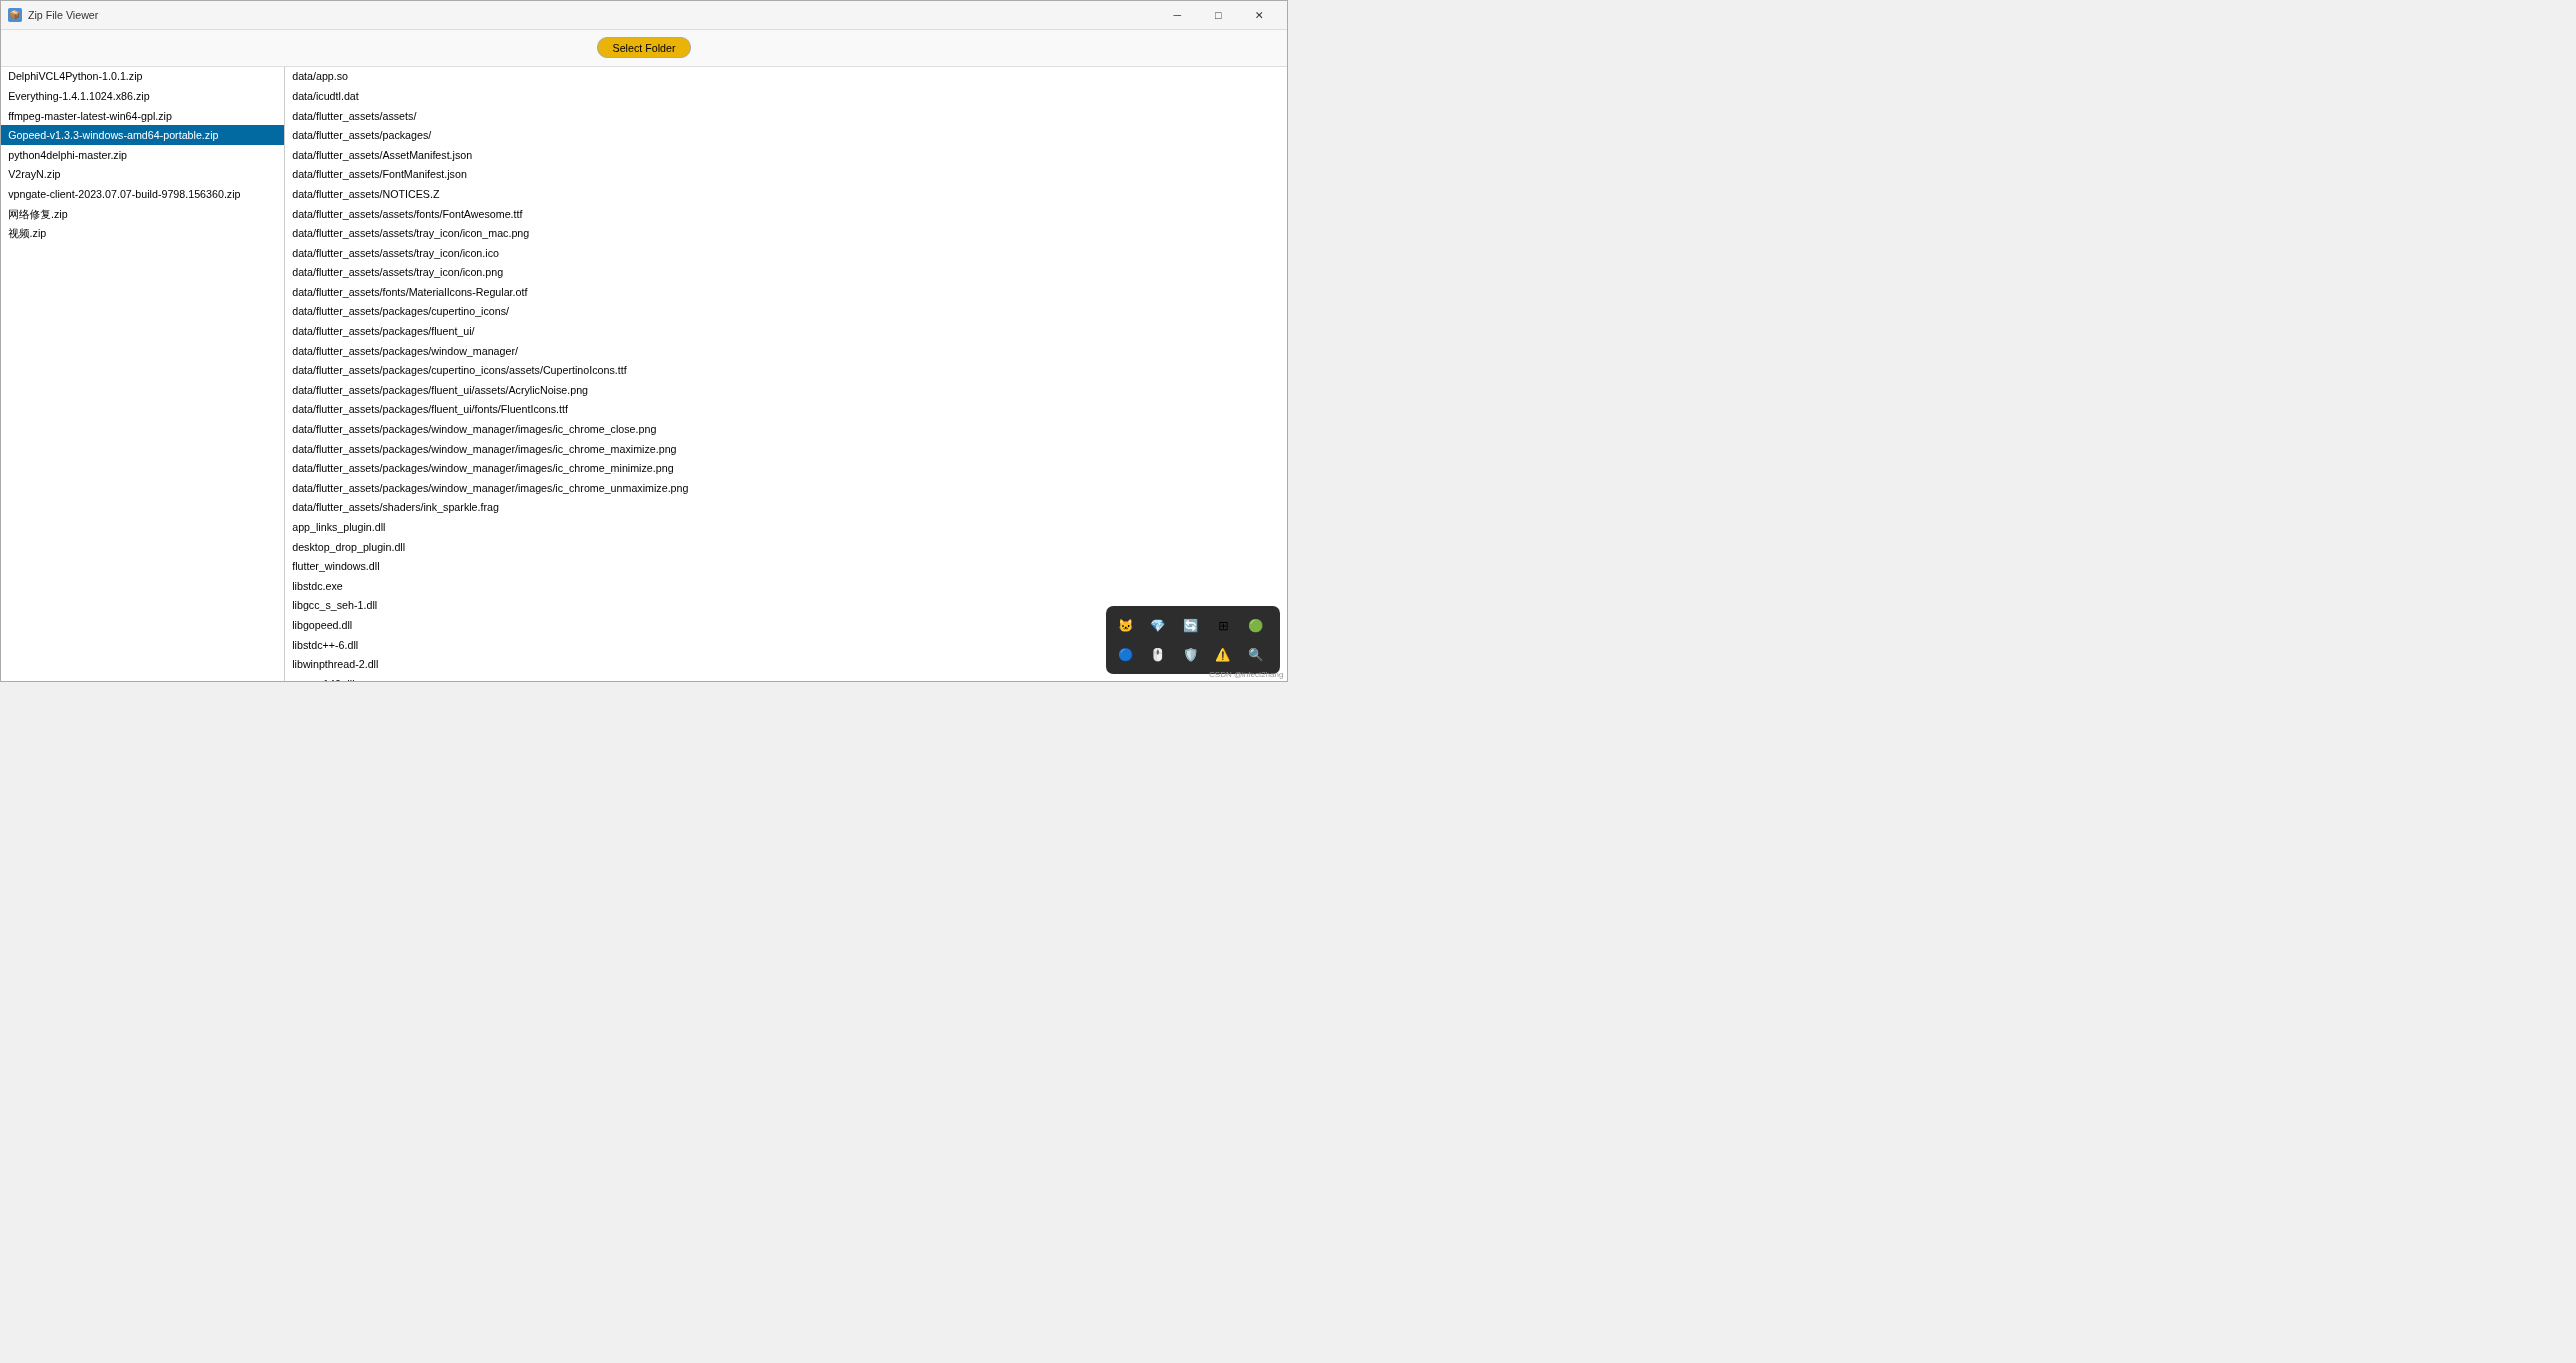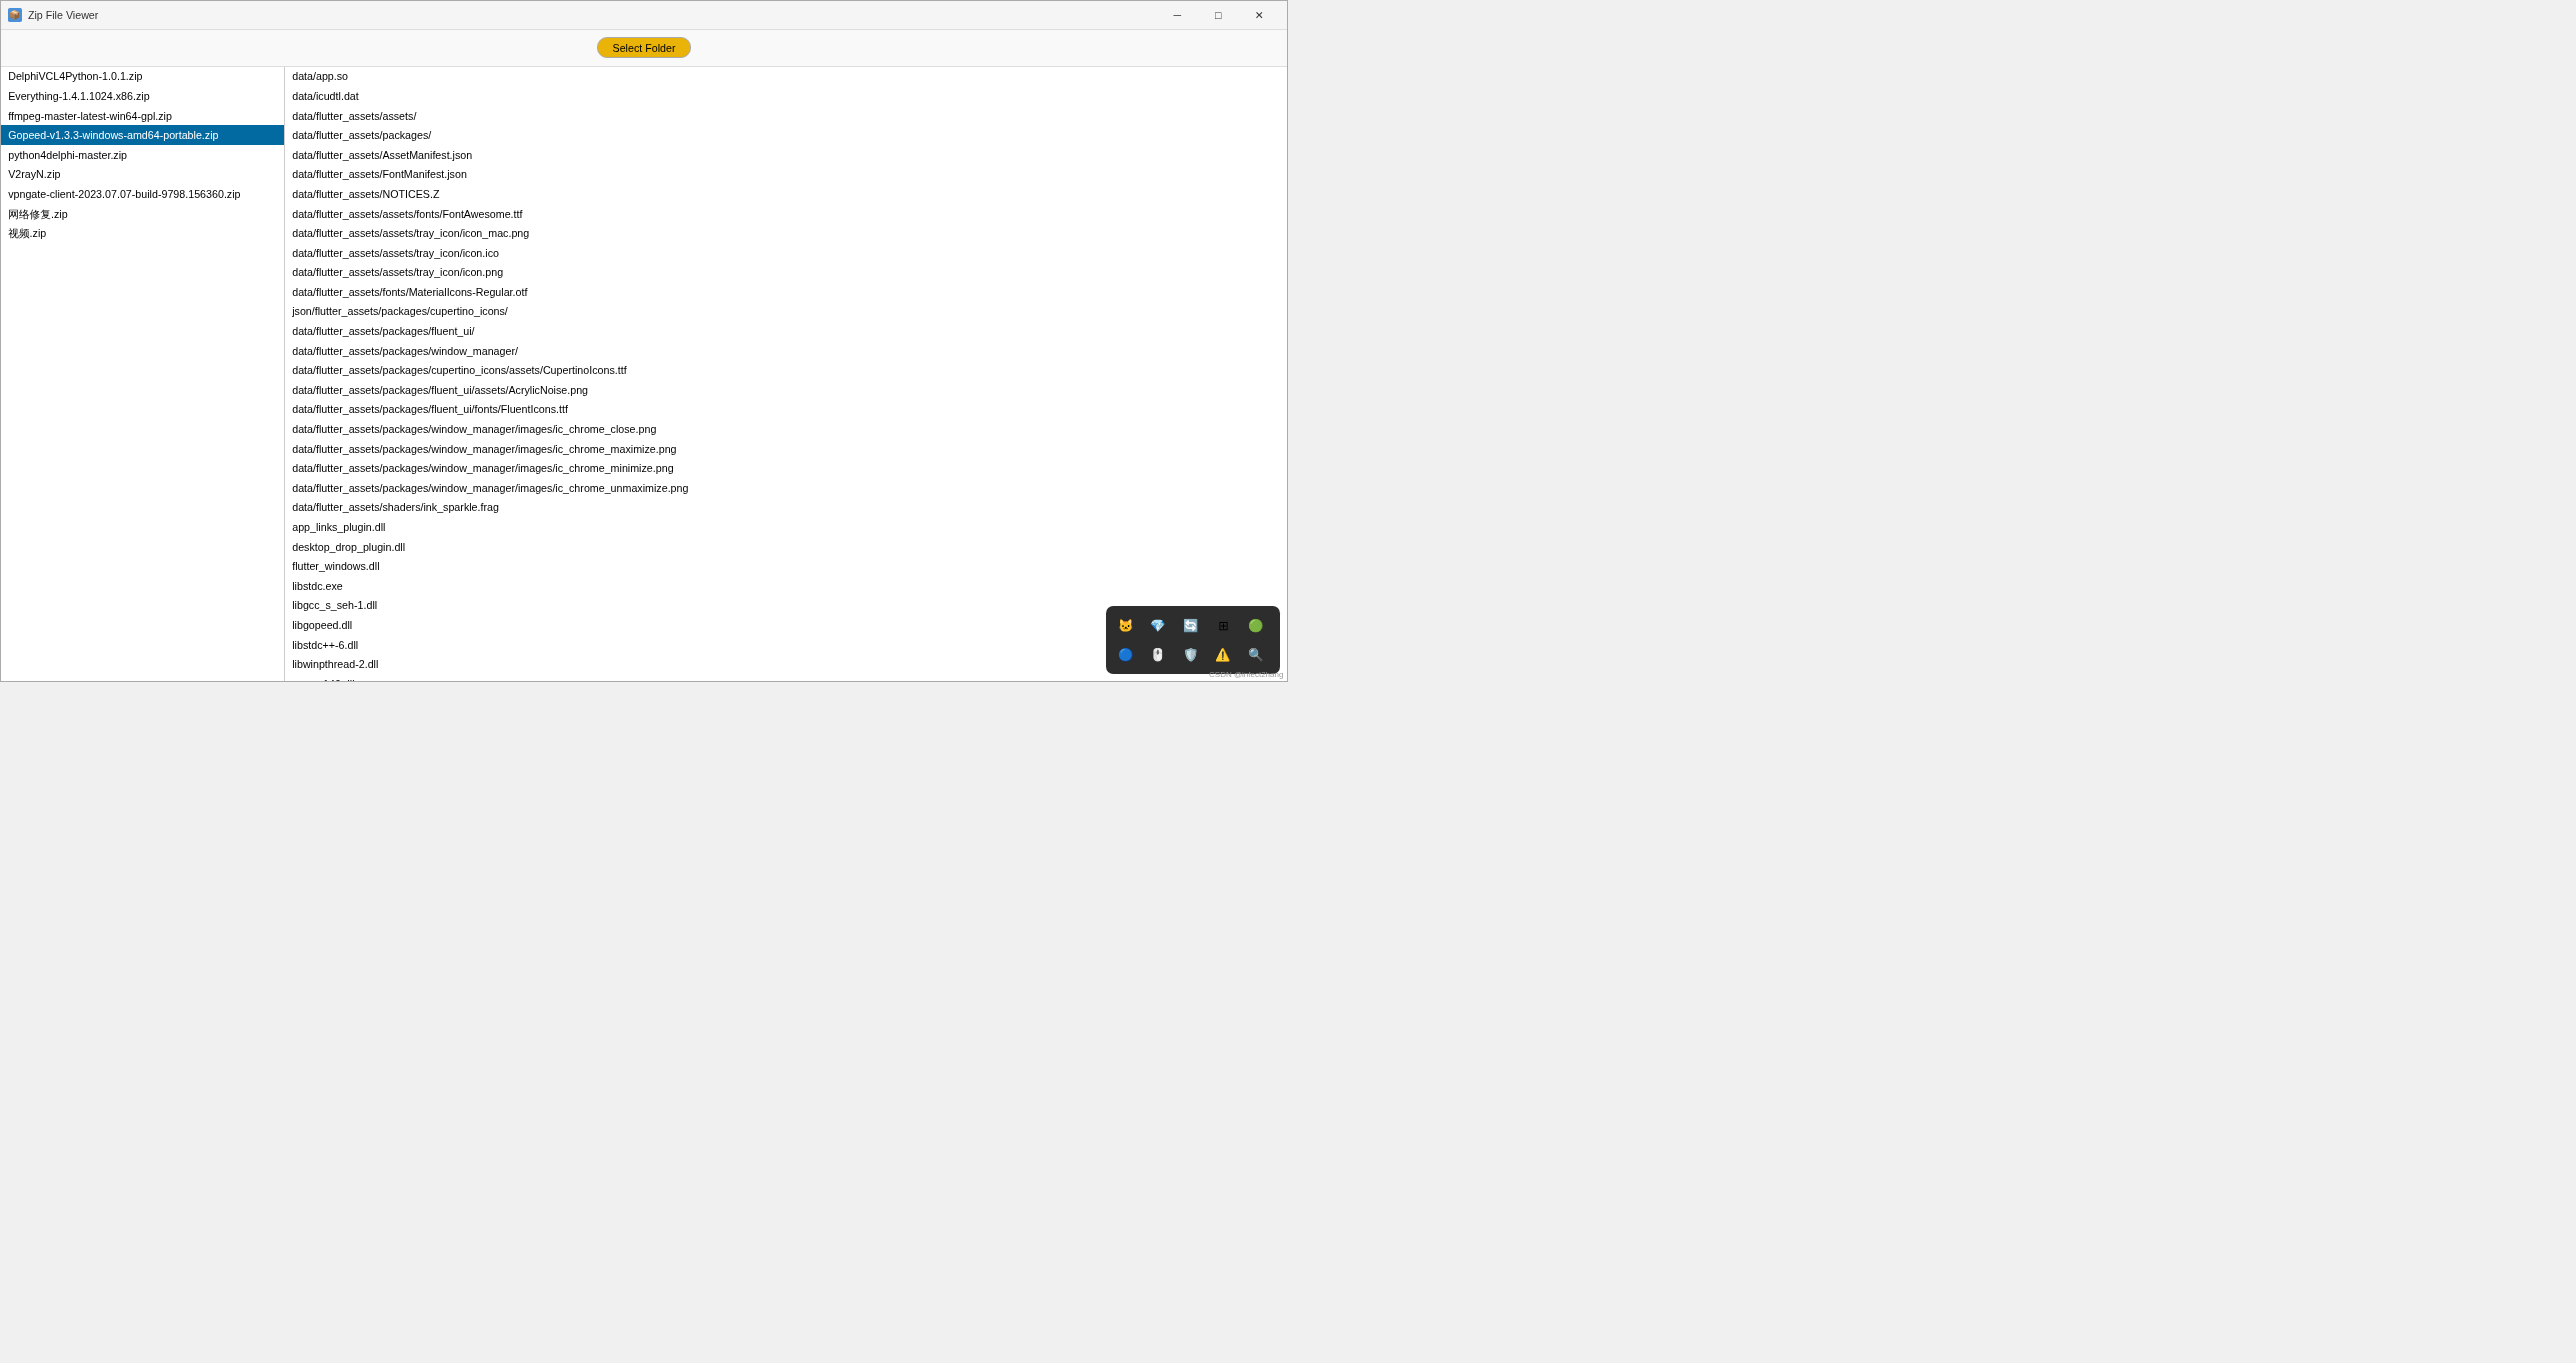--- a/index.html
+++ b/index.html
@@ -190,21 +190,21 @@
         <div class="file-item">data/flutter_assets/assets/</div>
         <div class="file-item">data/flutter_assets/packages/</div>
         <div class="file-item">data/flutter_assets/AssetManifest.json</div>
         <div class="file-item">data/flutter_assets/FontManifest.json</div>
         <div class="file-item">data/flutter_assets/NOTICES.Z</div>
         <div class="file-item">data/flutter_assets/assets/fonts/FontAwesome.ttf</div>
         <div class="file-item">data/flutter_assets/assets/tray_icon/icon_mac.png</div>
         <div class="file-item">data/flutter_assets/assets/tray_icon/icon.ico</div>
         <div class="file-item">data/flutter_assets/assets/tray_icon/icon.png</div>
         <div class="file-item">data/flutter_assets/fonts/MaterialIcons-Regular.otf</div>
-        <div class="file-item">json/flutter_assets/packages/cupertino_icons/</div>
+        <div class="file-item">data/flutter_assets/packages/cupertino_icons/</div>
         <div class="file-item">data/flutter_assets/packages/fluent_ui/</div>
         <div class="file-item">data/flutter_assets/packages/window_manager/</div>
         <div class="file-item">data/flutter_assets/packages/cupertino_icons/assets/CupertinoIcons.ttf</div>
         <div class="file-item">data/flutter_assets/packages/fluent_ui/assets/AcrylicNoise.png</div>
         <div class="file-item">data/flutter_assets/packages/fluent_ui/fonts/FluentIcons.ttf</div>
         <div class="file-item">data/flutter_assets/packages/window_manager/images/ic_chrome_close.png</div>
         <div class="file-item">data/flutter_assets/packages/window_manager/images/ic_chrome_maximize.png</div>
         <div class="file-item">data/flutter_assets/packages/window_manager/images/ic_chrome_minimize.png</div>
         <div class="file-item">data/flutter_assets/packages/window_manager/images/ic_chrome_unmaximize.png</div>
         <div class="file-item">data/flutter_assets/shaders/ink_sparkle.frag</div>

